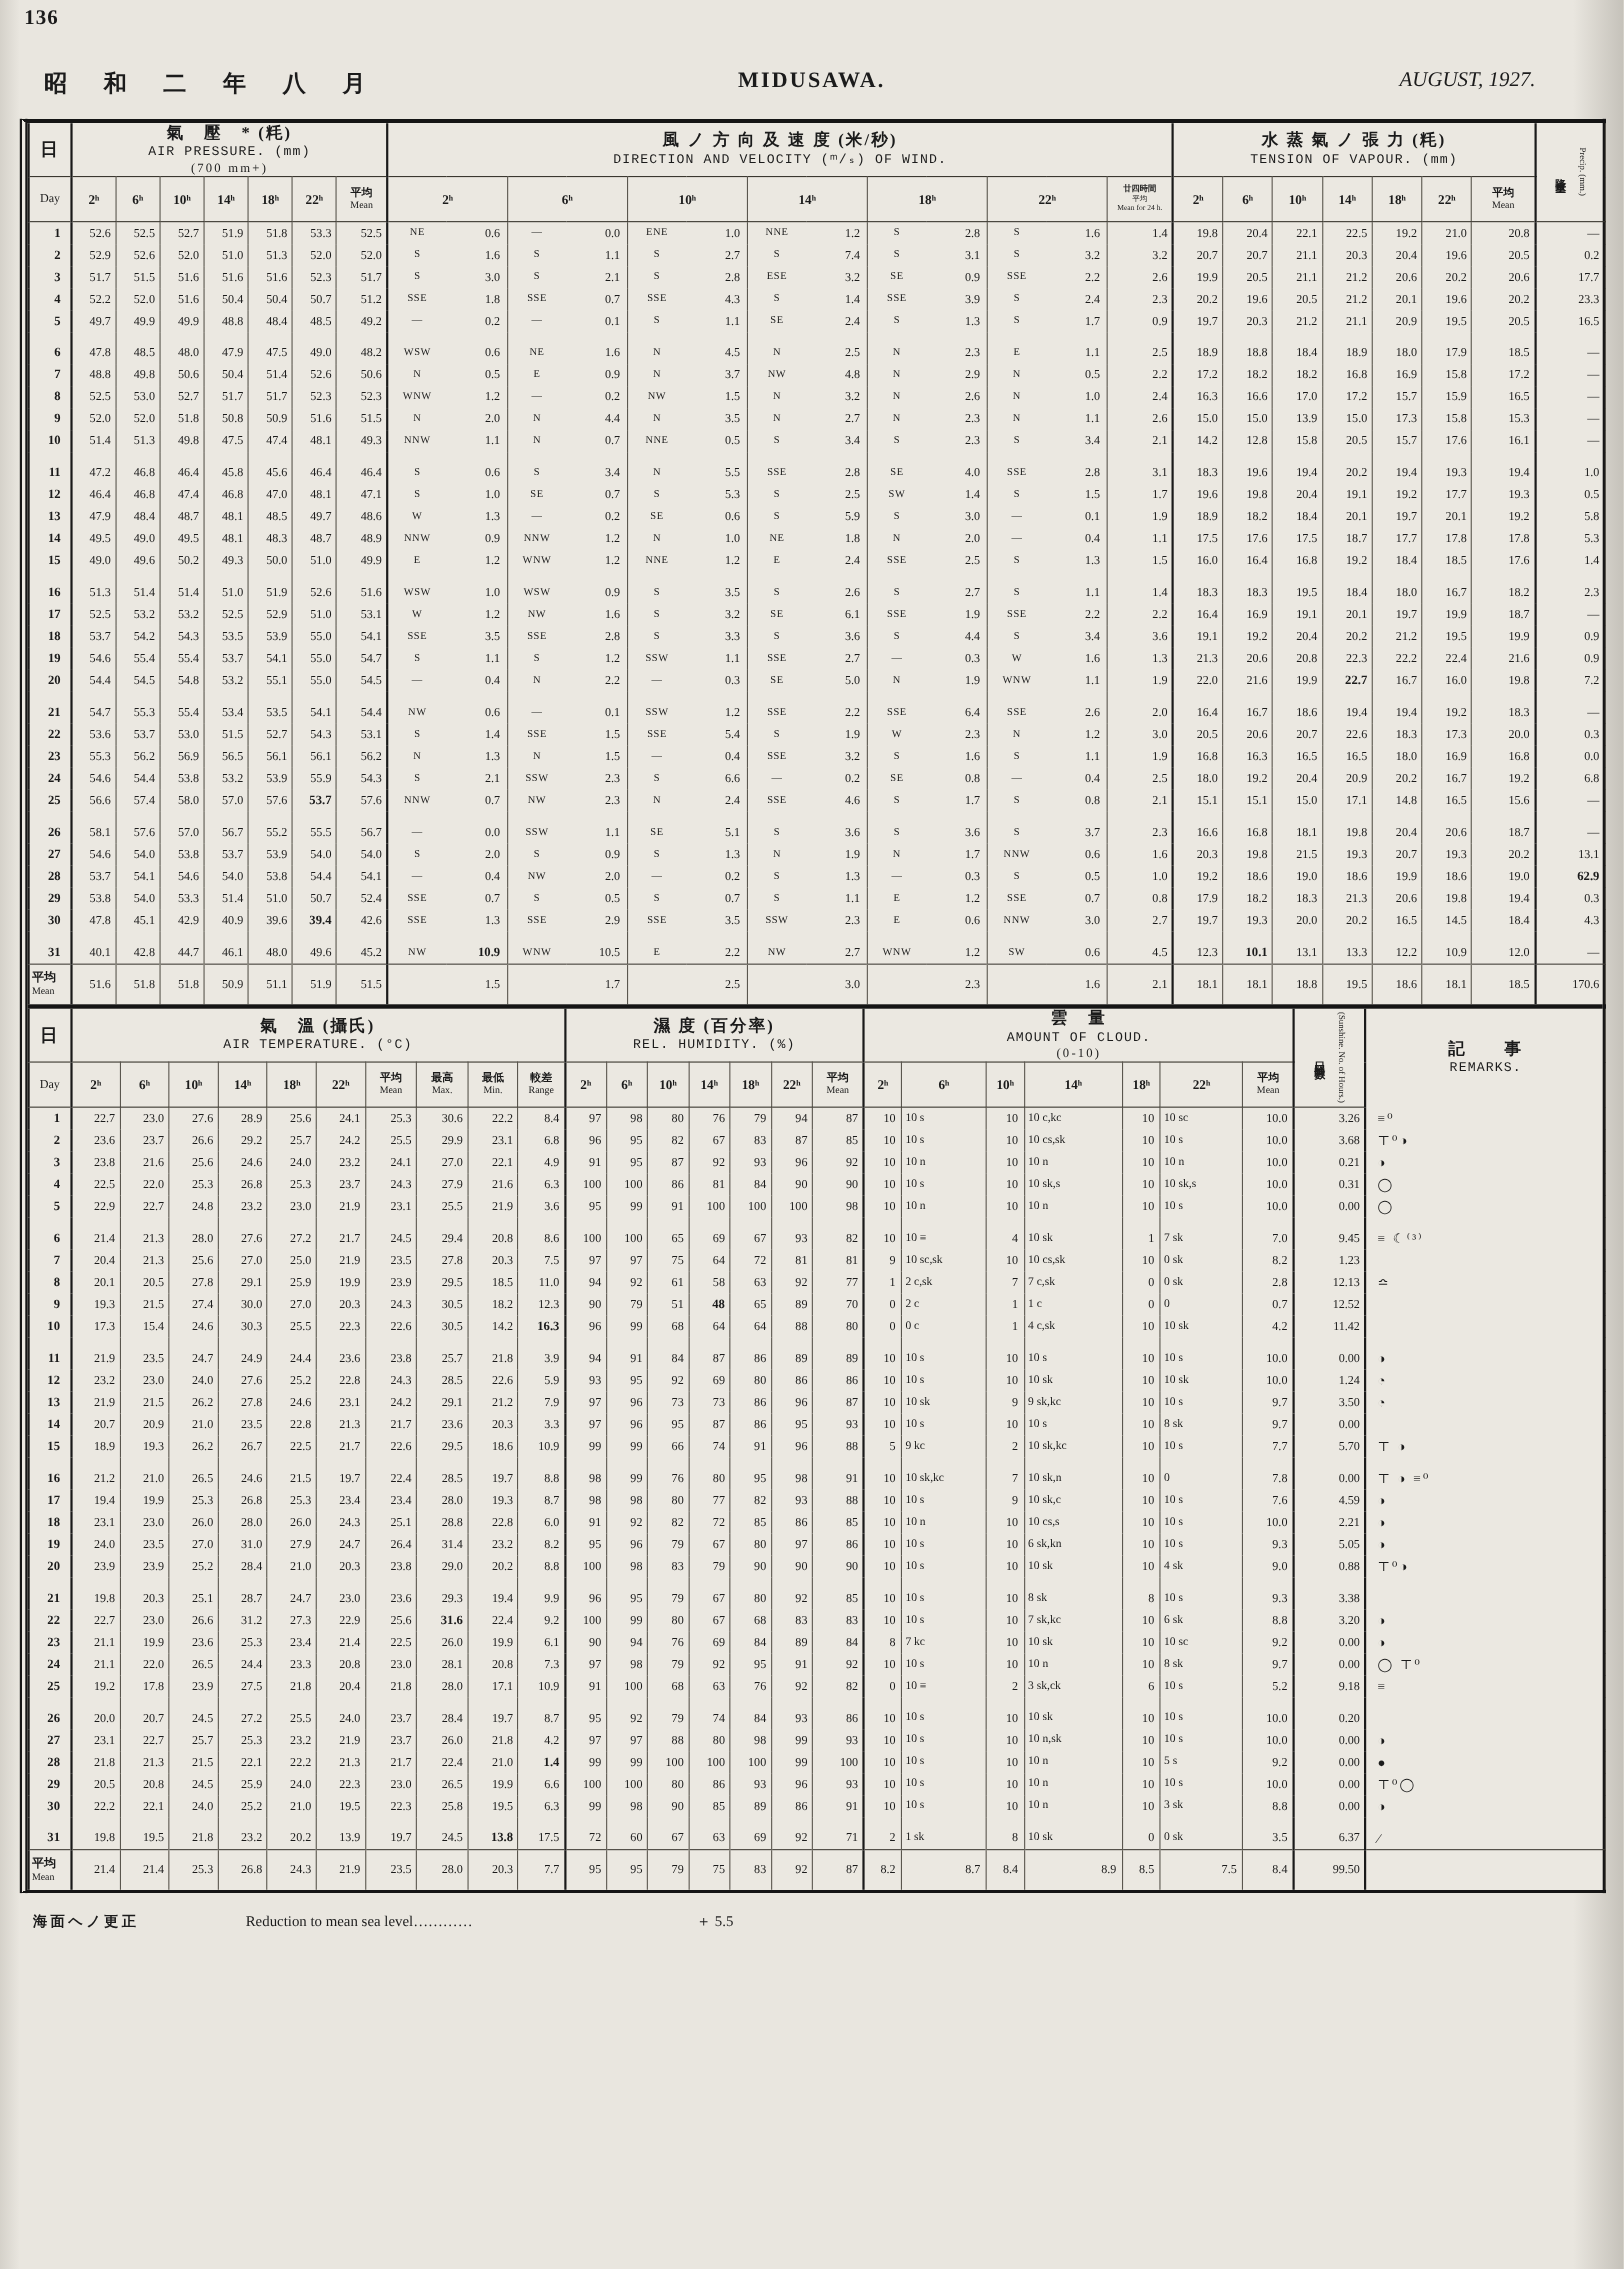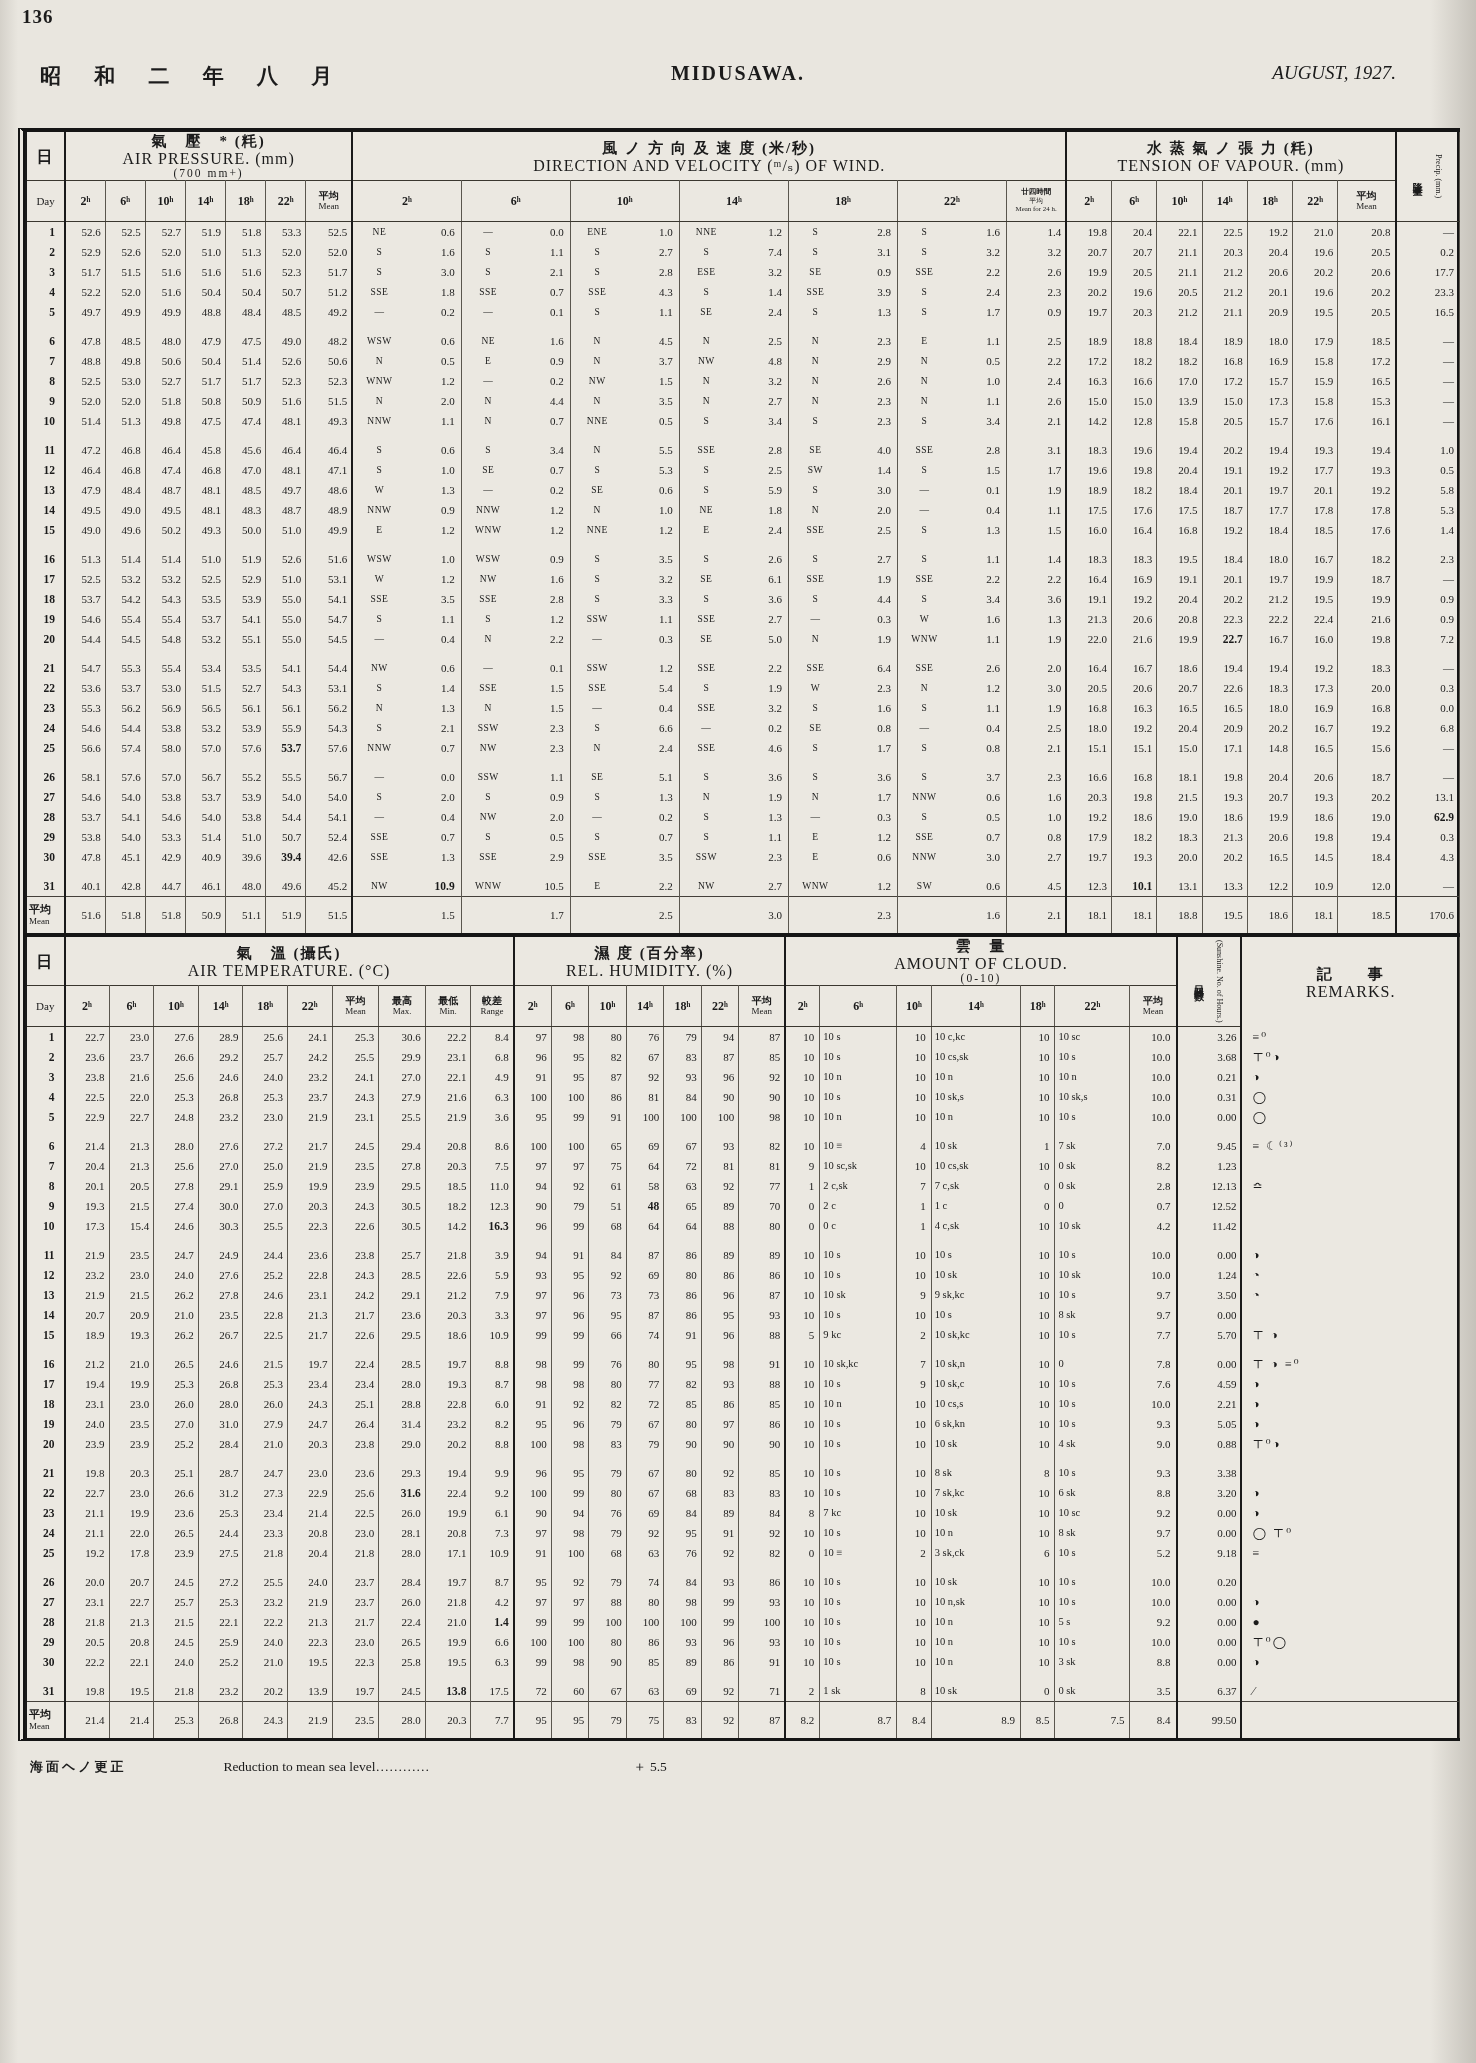--- a/index.html
+++ b/index.html
@@ -5,33 +5,33 @@
   html,body{margin:0;padding:0;}
   body{
     width:1476px;height:2063px;
     background:#e9e6df;
     background-image:linear-gradient(90deg, rgba(120,115,105,.18) 0, rgba(0,0,0,0) 18px, rgba(0,0,0,0) 1430px, rgba(90,85,75,.25) 1476px);
     font-family:"Liberation Serif","DejaVu Serif",serif;
     color:#1b1b1b;
     -webkit-font-smoothing:antialiased;
     overflow:hidden;
   }
-  .pagehead{position:relative;height:128px;}
+  .pagehead{position:relative;height:108px;}
   .pageno{position:absolute;left:22px;top:6px;font-size:19px;font-weight:bold;letter-spacing:1px;}
   .date-jp{position:absolute;left:40px;top:62px;font-size:21px;letter-spacing:14px;font-weight:bold;}
   .title-jp{position:absolute;left:0;right:0;top:18px;text-align:center;font-size:27px;font-weight:bold;letter-spacing:36px;text-indent:36px;}
   .title-en{position:absolute;left:0;right:0;top:62px;text-align:center;font-size:20px;font-weight:bold;letter-spacing:2px;}
   .date-en{position:absolute;right:80px;top:62px;font-size:19px;font-style:italic;}
   .sheet{margin:0 16px 0 18px;border:3px solid #151515;border-left:7px double #151515;border-top:4px solid #151515;background:#ebe8e1;}
   table{border-collapse:collapse;table-layout:fixed;width:1435px;}
   td,th{border-left:1px solid #5a564e;border-right:1px solid #5a564e;padding:0;font-weight:normal;
         font-size:11px;line-height:20px;text-align:center;white-space:nowrap;overflow:hidden;}
   thead th{border-bottom:1px solid #3a372f;}
   .sechead{font-size:15px;letter-spacing:2px;font-weight:bold;line-height:19px;border-bottom:none;}
-  .sechead .en{display:block;font-size:16px;font-weight:normal;letter-spacing:1px;line-height:15px;}
+  .sechead .en{display:block;font-size:12px;font-weight:normal;letter-spacing:1px;line-height:15px;font-family:Liberation Mono, monospace;}
   .sechead .sub{display:block;font-size:11.5px;font-weight:normal;line-height:14px;}
   .tline th{border-top:1px solid #3a372f;font-size:12px;font-weight:bold;height:40px;}
   .tline .mean-lbl{font-size:10px;font-weight:bold;line-height:11px;}
   .tline .mean-lbl .en{display:block;font-size:9px;font-weight:normal;}
   .m24{font-size:7.5px!important;line-height:8.5px!important;font-weight:bold;}
   .m24 .en{font-weight:normal;display:block;transform:scale(.92);}
   .vert{writing-mode:vertical-rl;text-orientation:upright;font-size:10px;letter-spacing:2px;font-weight:bold;padding:4px 0;}
   .vert-en{writing-mode:vertical-rl;text-orientation:sideways;font-size:8px;letter-spacing:0;font-weight:normal;}
   .vcell{vertical-align:middle;}
   .vwrap{display:flex;justify-content:center;gap:1px;max-height:100px;}

